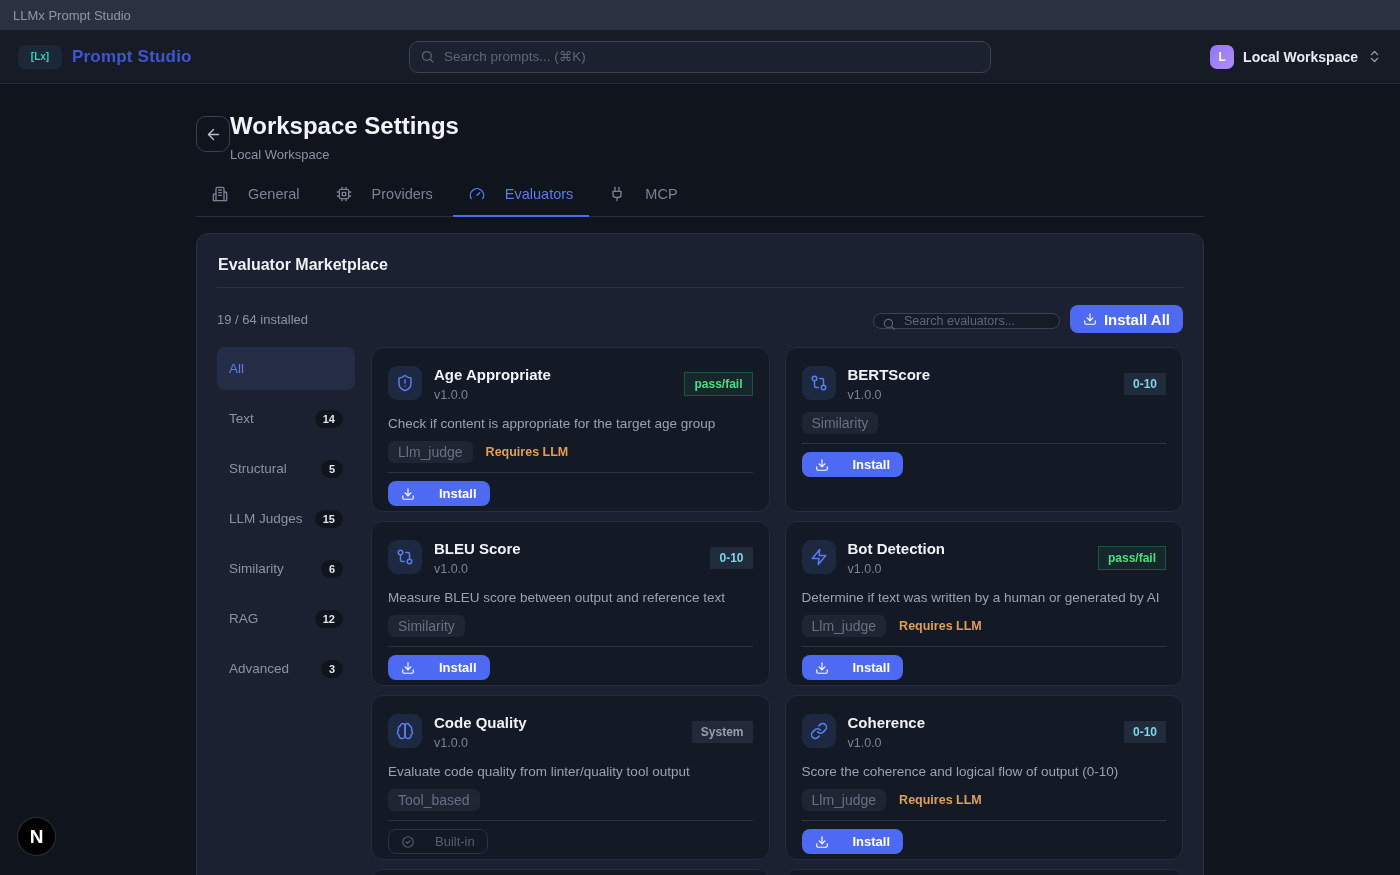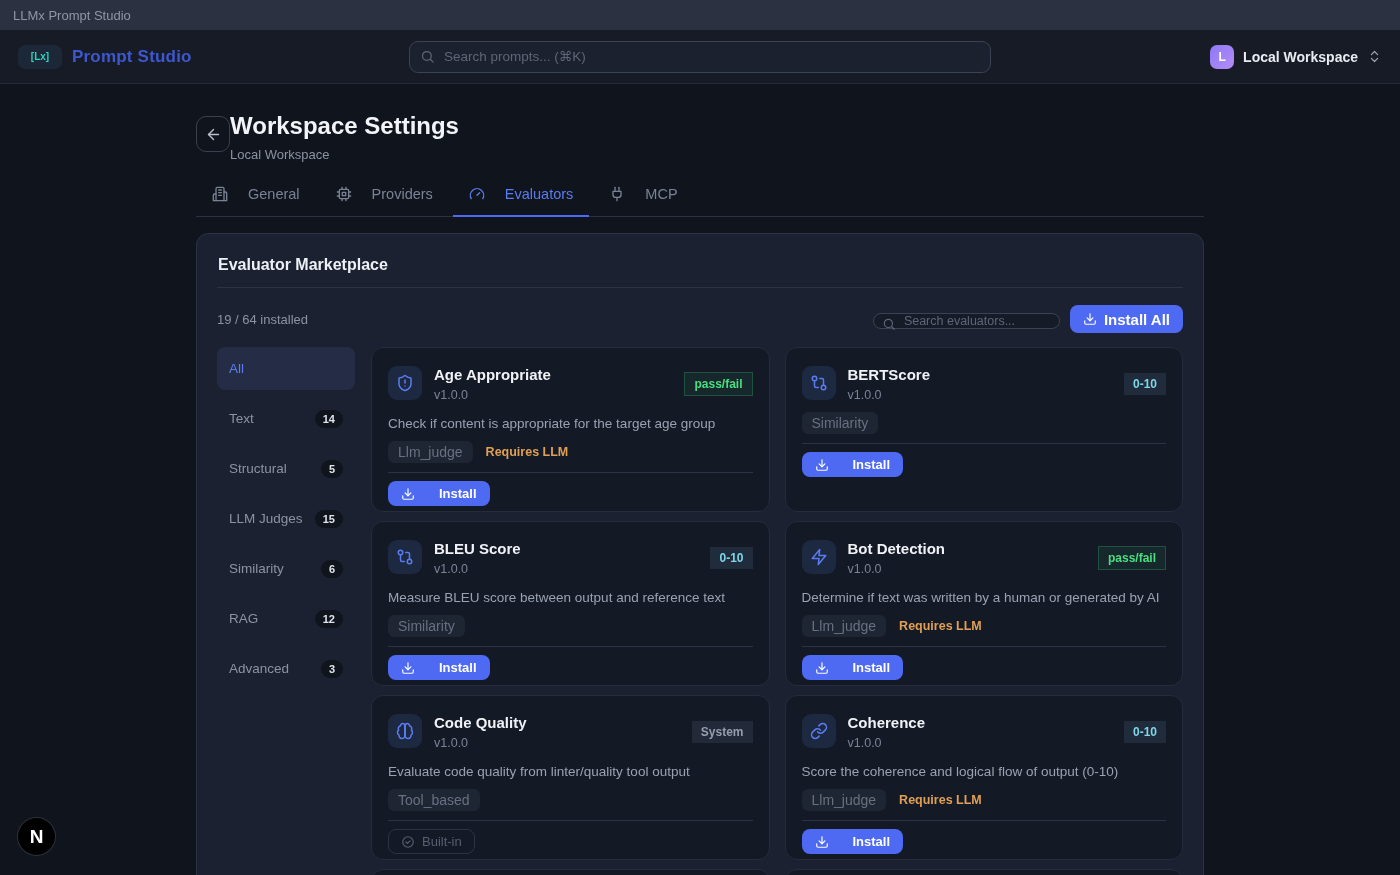--- a/index.html
+++ b/index.html
@@ -125,21 +125,21 @@
   .card-rule { border-top:1px solid #2b3344; margin-top:9px; }
   .card-actions { margin-top:8px; }
   .btn-install {
     background:#4e6af3; border:none; border-radius:8px; cursor:pointer;
     color:#fff; font-size:13px; font-weight:600; font-family:inherit;
     display:inline-flex; align-items:center; gap:24px; padding:5px 13px;
   }
   .btn-builtin {
     background:transparent; border:1px solid #2b3344; border-radius:8px; cursor:default;
     color:#565f70; font-size:13px; font-family:inherit;
-    display:inline-flex; align-items:center; gap:7px; padding:4px 12px;
+    display:inline-flex; align-items:center; gap:20px; padding:4px 12px;
   }
   
   .next-badge {
     position:fixed; left:18px; bottom:20px; width:37px; height:37px; border-radius:50%;
     background:#000; color:#fff; font-size:19px; font-weight:600; cursor:pointer;
     display:flex; align-items:center; justify-content:center;
     box-shadow:0 0 0 1px rgba(255,255,255,.12);
   }
   svg { display:block; }
 </style>

